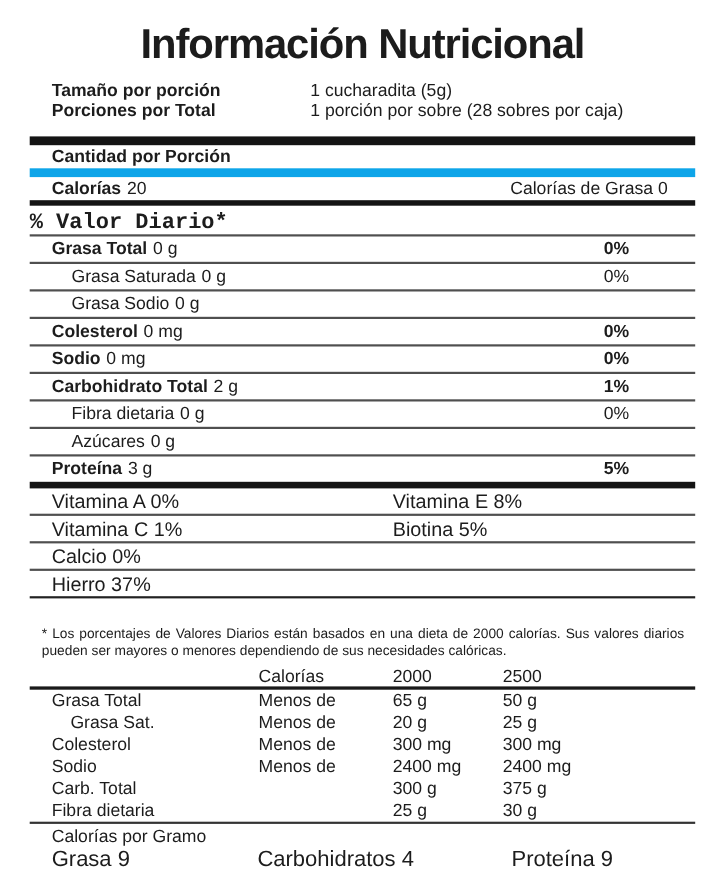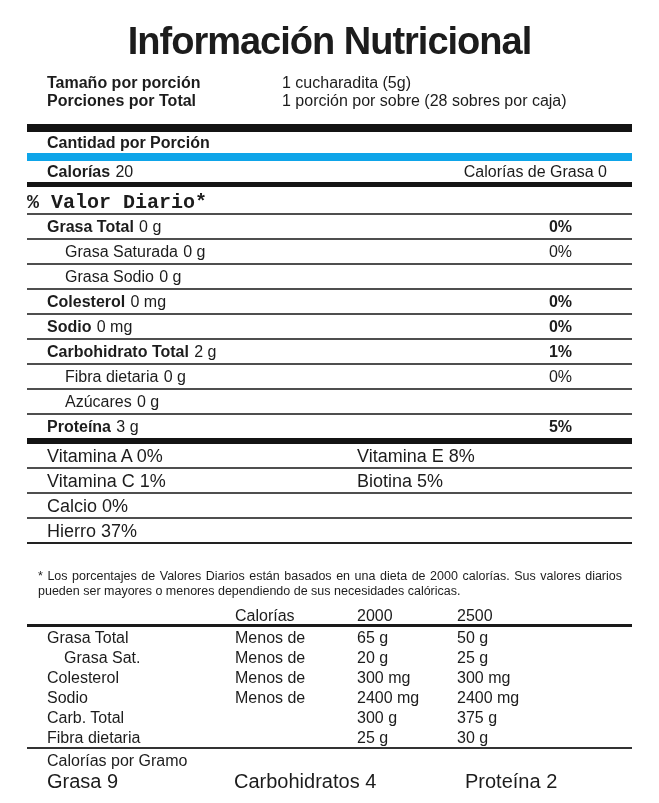--- a/index.html
+++ b/index.html
@@ -195,16 +195,16 @@
       <span></span>
       <span>25 g</span>
       <span>30 g</span>
     </div>
   </div>
 
   <div class="cpg-title">Calorías por Gramo</div>
   <div class="cpg-row">
     <span>Grasa 9</span>
     <span>Carbohidratos 4</span>
-    <span>Proteína 2</span>
+    <span>Proteína 9</span>
   </div>
 
 </div>
 
 </body></html>

